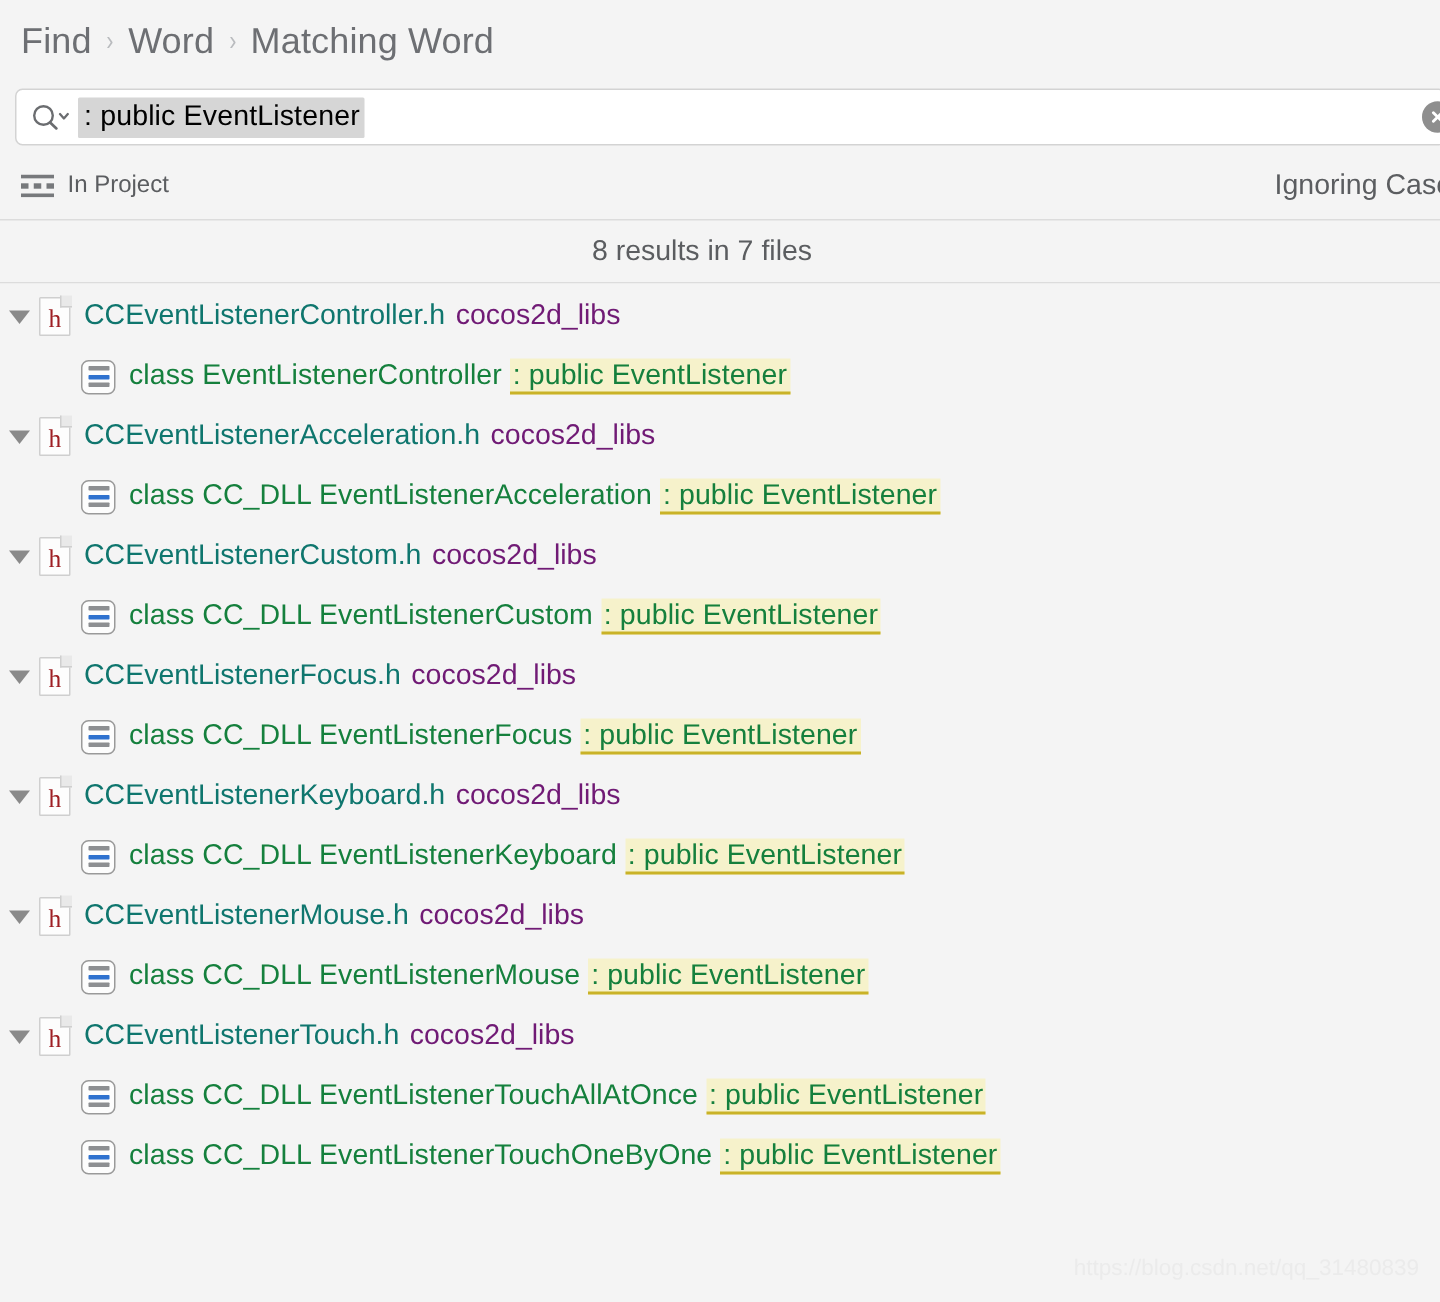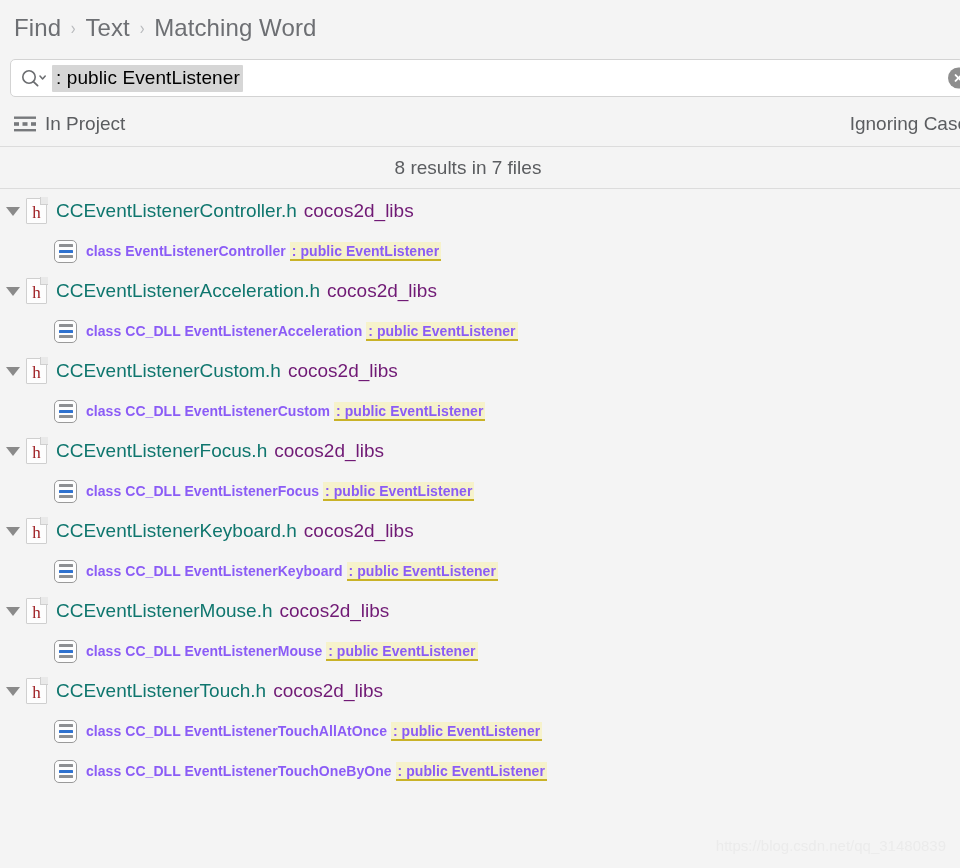--- a/index.html
+++ b/index.html
@@ -100,21 +100,21 @@
     position: relative;
   }
   .scope-icon {
     width: 22px; height: 16px;
     margin-right: 9px;
     flex: 0 0 auto;
     display: flex;
     align-items: center;
   }
   .scope-label {
-    font-size: 19px;
+    font-size: 16px;
     color: #5b5d60;
     white-space: nowrap;
   }
   .ignoring-case {
     position: absolute;
     right: -8px;
     font-size: 19px;
     color: #5b5d60;
     white-space: nowrap;
   }
@@ -224,25 +224,24 @@
   }
   .match-icon i {
     display: block;
     width: 100%;
     height: 3px;
     background: #8d8f92;
     border-radius: 0.5px;
   }
   .match-icon i.blue { background: #2f72cf; }
   .match-text {
-    font-size: 14px;
-    color: #8b5cf6;
+    font-size: 19px;
+    color: #15803d;
     white-space: nowrap;
     letter-spacing: 0.05px;
-    font-weight: bold;
   }
   .hl {
     background: #f6f2cb;
     border-bottom: 2px solid #c9b227;
     padding: 1px 2px 0 2px;
   }
 
   
   .watermark {
     position: absolute;
@@ -255,21 +254,21 @@
   }
 </style>
 </head>
 <body>
 
 <div id="app">
 
   <div class="breadcrumb" id="breadcrumb">
       <span class="crumb">Find</span>
       <span class="crumb-sep">›</span>
-      <span class="crumb">Text</span>
+      <span class="crumb">Word</span>
       <span class="crumb-sep">›</span>
       <span class="crumb">Matching Word</span>
     </div>
 
   <div class="searchbar-wrap">
     <div class="searchfield">
       <span class="magnifier">
         <svg width="26" height="18" viewBox="0 0 26 18">
           <circle cx="9" cy="8" r="6.2" fill="none" stroke="#6b6d70" stroke-width="1.6"></circle>
           <line x1="13.4" y1="12.6" x2="17.6" y2="16.6" stroke="#6b6d70" stroke-width="1.8" stroke-linecap="round"></line>

